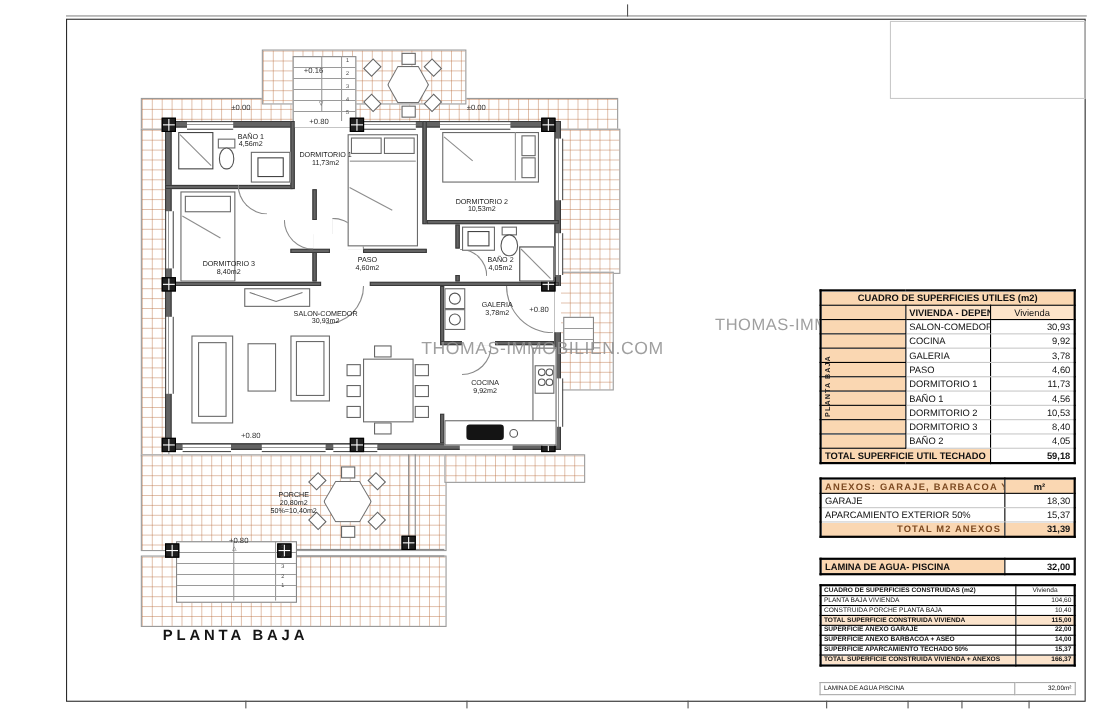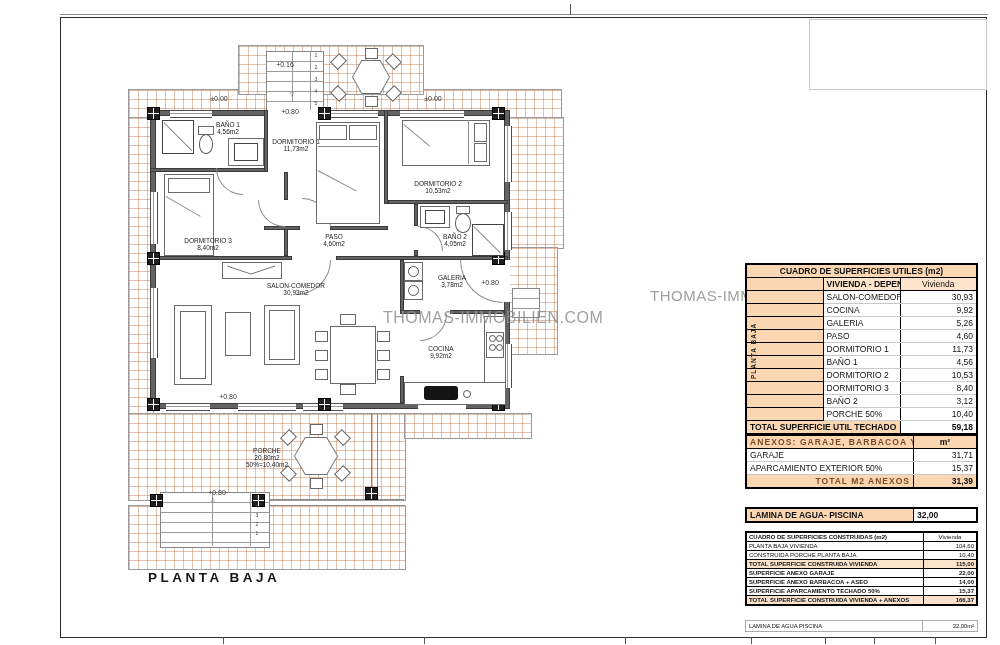--- a/index.html
+++ b/index.html
@@ -65,21 +65,21 @@
   .tot-lab{font-weight:bold;font-size:8px;background:#fad7b2;height:15px;line-height:15px;}
   .tot-val{font-weight:bold;font-size:11px;text-align:right;background:#fff;height:15px;line-height:15px;}
   .rot{writing-mode:vertical-rl;transform:rotate(180deg);font-size:6.5px;font-weight:bold;
        letter-spacing:1px;color:#222;text-align:center;width:12px;}
   .a-h{font-size:4.6px;letter-spacing:1.1px;font-weight:bold;color:#7c4a22;background:#fad7b2;height:12px;}
   .a-u{font-size:8px;font-weight:bold;text-align:center;background:#fad7b2;width:56px;}
   .a-tl{font-size:4.6px;letter-spacing:1px;font-weight:bold;color:#7c4a22;background:#fad7b2;
         text-align:right;height:13px;line-height:13px;}
   .a-tv{font-size:10.5px;font-weight:bold;text-align:right;background:#fad7b2;height:13px;line-height:13px;}
   .lam-l{font-size:8.5px;font-weight:bold;background:#fad7b2;height:15px;line-height:15px;}
-  .lam-v{font-size:11px;font-weight:bold;width:56px;height:15px;line-height:15px;margin-left:36px;}
+  .lam-v{font-size:11px;font-weight:bold;text-align:right;width:56px;height:15px;line-height:15px;margin-left:36px;}
   .t3 td{font-size:6px;height:8px;line-height:8px;padding:0 2px;}
   .t3 td.val{width:48px;}
   .t3h{font-weight:bold;}
   .t3h2{text-align:center;width:48px;}
   .t3 tr.em td{font-weight:bold;}
   .t3 tr.shade td{background:#fbe3cb;}
   .soft{border:1.5px solid #8f8f8f;}
   .soft td{border:1px solid #aaa;font-size:5.8px;height:10px;line-height:10px;}
   .soft td.val{width:48px;}
 </style>
@@ -331,21 +331,21 @@
 
         <tr class="d">
           <td class="side-cell"></td>
           <td class="lab">COCINA</td>
           <td class="val">9,92</td>
         </tr>
 
         <tr class="d">
           <td class="side-cell"></td>
           <td class="lab">GALERIA</td>
-          <td class="val">5,26</td>
+          <td class="val">3,78</td>
         </tr>
 
         <tr class="d">
           <td class="side-cell"></td>
           <td class="lab">PASO</td>
           <td class="val">4,60</td>
         </tr>
 
         <tr class="d">
           <td class="side-cell"></td>
@@ -367,28 +367,23 @@
 
         <tr class="d">
           <td class="side-cell"></td>
           <td class="lab">DORMITORIO 3</td>
           <td class="val">8,40</td>
         </tr>
 
         <tr class="d">
           <td class="side-cell"></td>
           <td class="lab">BAÑO 2</td>
-          <td class="val">3,12</td>
-        </tr>
-
-        <tr class="d">
-          <td class="side-cell"></td>
-          <td class="lab">PORCHE 50%</td>
-          <td class="val">10,40</td>
-        </tr>
+          <td class="val">4,05</td>
+        </tr>
+
       </tbody>
     <tbody>
       <tr>
           <td colspan="2" class="tot-lab">TOTAL SUPERFICIE UTIL TECHADO</td>
           <td class="tot-val">59,18</td>
         </tr>
     </tbody>
   </table>
   <div class="abs rot" style="left:747px;top:291px;height:120px;display:flex;align-items:center;justify-content:center">PLANTA BAJA</div>
 
@@ -396,21 +391,21 @@
     <tbody>
       <tr>
           <td class="a-h">ANEXOS: GARAJE, BARBACOA Y APARCAMIENTO</td>
           <td class="a-u">m²</td>
         </tr>
     </tbody>
     <tbody>
 
         <tr class="d">
           <td class="lab">GARAJE</td>
-          <td class="val">31,71</td>
+          <td class="val">18,30</td>
         </tr>
 
 
         <tr class="d">
           <td class="lab">APARCAMIENTO EXTERIOR 50%</td>
           <td class="val">15,37</td>
         </tr>
       </tbody>
     <tbody>
       <tr>

